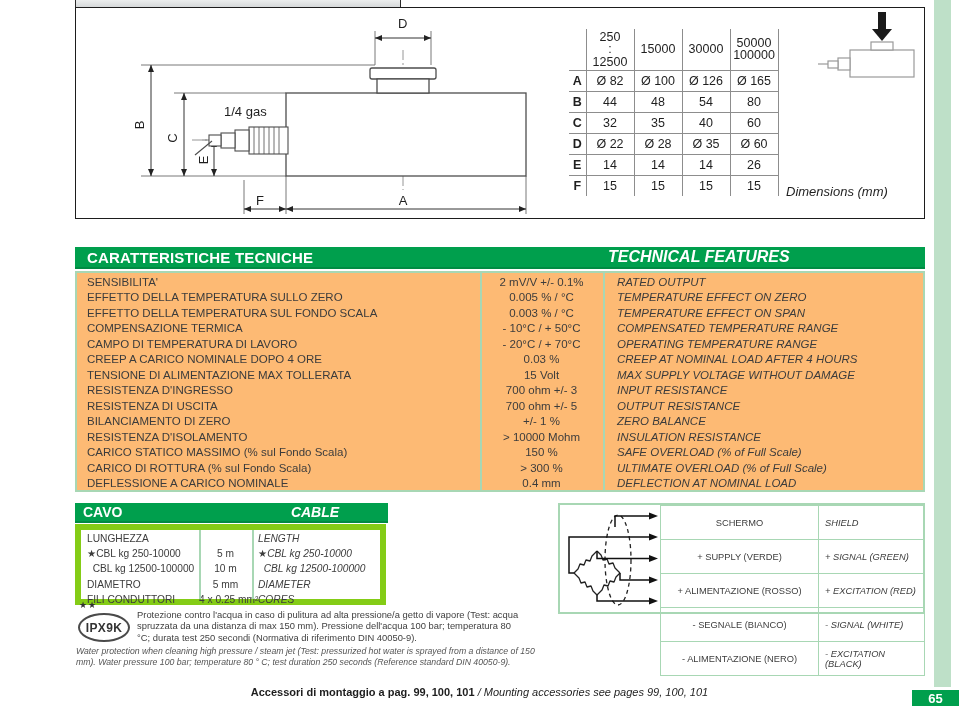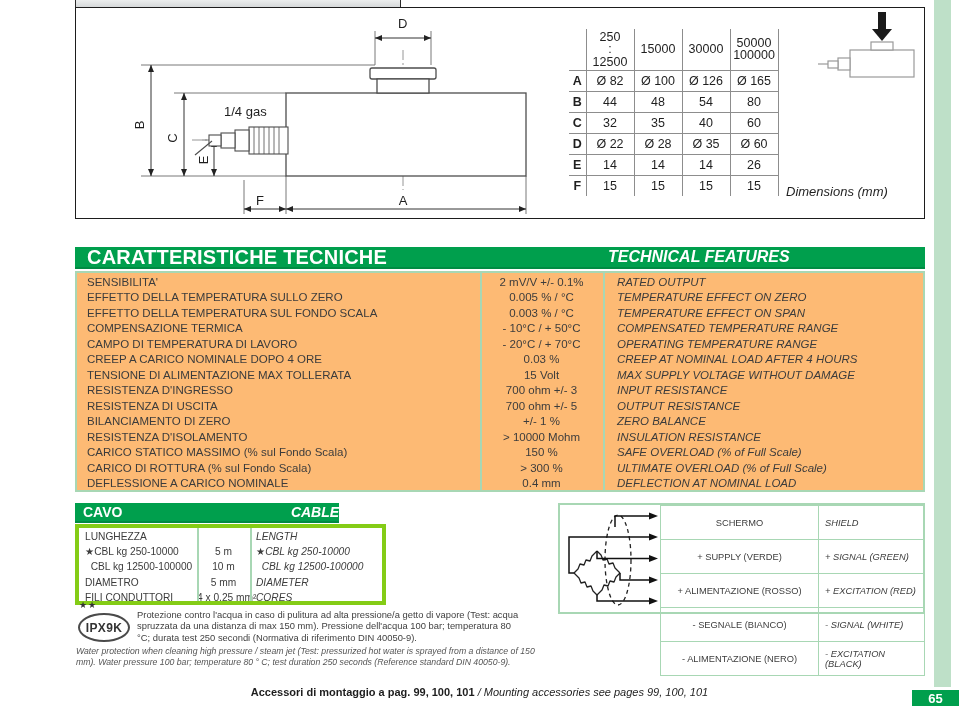--- a/index.html
+++ b/index.html
@@ -24,40 +24,40 @@
     color:#1f1f1f; padding:0; height:21px; }
   .dims td.lbl { font-weight:bold; border-left:none; width:17px; }
   .dims tr.hdr td { height:41px; line-height:12.5px; border-top:none; font-size:12.5px; }
   .dims tr:last-child td { border-bottom:none; }
   .dims td.c { width:48px; }
 
   
   .green-bar { position:absolute; background:#009F4D; border-bottom:2px solid #008B43;
     color:#fff; display:flex; align-items:center; }
   .tech-head { left:75px; top:247px; width:850px; height:22px; }
-  .tech-head .t-it { font-size:20px; font-weight:800; letter-spacing:.2px; margin-left:12px; }
+  .tech-head .t-it { font-size:15px; font-weight:800; letter-spacing:.2px; margin-left:12px; }
   .tech-head .t-en { position:absolute; left:533px; font-size:16px; font-weight:bold; font-style:italic; }
-  .cable-head { left:75px; top:503px; width:264px; height:20px; }
+  .cable-head { left:75px; top:503px; width:313px; height:20px; }
   .cable-head .t-it { font-size:14px; font-weight:800; margin-left:8px; }
   .cable-head .t-en { position:absolute; left:171px; width:138px; text-align:center;
     font-size:14px; font-weight:bold; font-style:italic; }
 
   
   .tech-body { position:absolute; left:75px; top:271px; width:850px; height:221px;
     border:2px solid #A8D7B4; background:#fdba74; display:grid;
     grid-template-columns:403px 123px 1fr; grid-auto-rows:15.5px; align-items:center;
     font-size:11.5px; color:#3c3c3c; padding-top:1px; }
   .vline { position:absolute; top:0; bottom:0; width:1.5px; background:#A8D7B4; }
   .cell-it { padding-left:10px; white-space:nowrap; }
   .cell-val { text-align:center; white-space:nowrap; }
   .cell-en { padding-left:14px; font-style:italic; white-space:nowrap; }
 
   
   .cable-body { position:absolute; left:75px; top:524px; width:311px; height:81px;
-    border:4px solid #84cc16; background:#fff; display:grid;
+    border:6px solid #84cc16; background:#fff; display:grid;
     grid-template-columns:118px 53px 1fr; grid-auto-rows:15.2px; align-items:center;
     font-size:10.2px; color:#3c3c3c; padding-top:1px; }
   .cable-body .cell-it { padding-left:6px; }
   .cable-body .cell-en { padding-left:6px; }
 
   
   .wiring-box { position:absolute; left:558px; top:503px; width:367px; height:111px;
     border:2px solid #A8D7B4; background:#fff; }
   .bridge { position:absolute; left:1px; top:0; }
   .wiring-table { position:absolute; left:100px; top:0; width:265px; height:107px;

